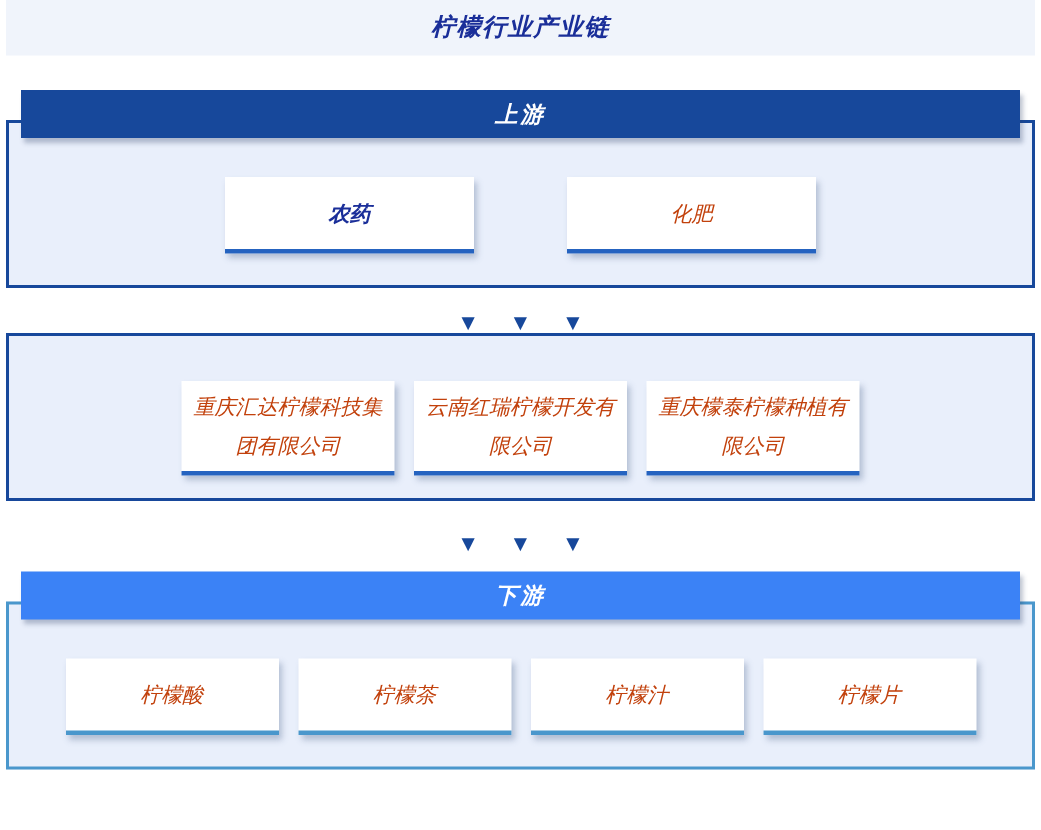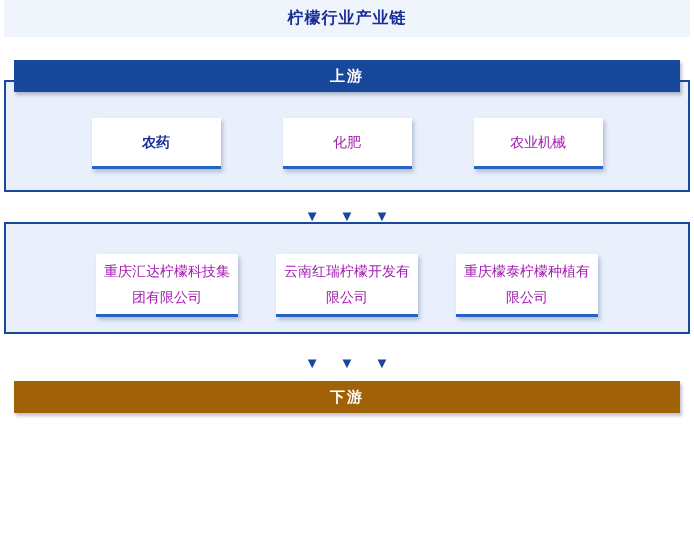--- a/index.html
+++ b/index.html
@@ -1,57 +1,57 @@
 <!DOCTYPE html>
 <html><head>
 <meta charset="utf-8">
 <style>
   html,body{margin:0;padding:0;background:#ffffff;}
   body{font-family:"Liberation Sans","DejaVu Sans",sans-serif;}
-  .page{position:relative;width:694px;height:553px;background:#ffffff;overflow:hidden;box-sizing:border-box;}
+  .page{position:relative;width:694px;height:553px;background:#ffffff;overflow:hidden;box-sizing:border-box;font-style:italic;}
 
   .title-band{
     margin:0 4px;height:37px;background:#f0f4fb;
     display:flex;align-items:center;justify-content:center;
     font-size:16px;font-weight:700;color:#1a2e99;letter-spacing:1px;
   }
 
   .chain-section{margin:0 4px;position:relative;}
   .chain-section.first{margin-top:23px;}
 
   .section-header{
     position:relative;z-index:2;margin:0 10px;height:32px;
     display:flex;align-items:center;justify-content:center;
     color:#ffffff;font-size:15px;font-weight:700;letter-spacing:2px;
     box-shadow:2px 3px 3px rgba(40,60,100,0.30);
   }
   .theme-dark .section-header{background:#17489b;}
-  .theme-light .section-header{background:#a16207;}
+  .theme-light .section-header{background:#3b82f6;}
 
   .section-panel{
     position:relative;z-index:1;margin-top:-12px;height:112px;
     box-sizing:border-box;background:#e9effb;
     display:flex;align-items:center;justify-content:center;
     padding-top:14px;
   }
   .theme-dark .section-panel{border:2px solid #17489b;}
   .theme-light .section-panel{border:2px solid #4a97cc;}
 
   .cards{display:flex;align-items:stretch;justify-content:center;}
   .cards.wide-gap{gap:62px;}
-  .cards.narrow-gap{gap:38px;}
+  .cards.narrow-gap{gap:13px;}
 
   .card{
     box-sizing:border-box;background:#ffffff;
     display:flex;align-items:center;justify-content:center;text-align:center;
-    font-size:14px;color:#a21caf;line-height:26px;
+    font-size:14px;color:#c2410c;line-height:26px;
     padding:4px 8px;cursor:pointer;
     box-shadow:2px 3px 4px rgba(110,130,165,0.45);
   }
-  .theme-dark .card{border-bottom:3px solid #2563c0;width:129px;min-height:51px;}
+  .theme-dark .card{border-bottom:3px solid #2563c0;width:166px;min-height:51px;}
   .theme-dark .cards.narrow-gap .card{width:142px;min-height:56px;}
   .theme-light .card{border-bottom:3px solid #4a97cc;width:142px;min-height:51px;}
   .card.highlight{color:#1a2e99;font-weight:700;}
 
   .arrow-row{
     height:16px;display:flex;align-items:center;justify-content:center;
     gap:20px;margin:16px 0 10px;
   }
   .arrow-row.second{margin:21px 0 10px;}
   .arrow{color:#17489b;font-size:15px;line-height:16px;}
@@ -62,21 +62,20 @@
 <div class="page">
 
   <div class="title-band">柠檬行业产业链</div>
 
   <section class="chain-section theme-dark first">
     <div class="section-header">上游</div>
     <div class="section-panel">
       <div class="cards wide-gap">
           <div class="card highlight">农药</div>
           <div class="card">化肥</div>
-          <div class="card">农业机械</div>
         </div>
     </div>
   </section>
 
   <div class="arrow-row">
       <span class="arrow">▼</span>
       <span class="arrow">▼</span>
       <span class="arrow">▼</span>
     </div>
 
@@ -91,15 +90,23 @@
   </section>
 
   <div class="arrow-row second">
       <span class="arrow">▼</span>
       <span class="arrow">▼</span>
       <span class="arrow">▼</span>
     </div>
 
   <section class="chain-section theme-light">
     <div class="section-header">下游</div>
+    <div class="section-panel">
+      <div class="cards narrow-gap">
+          <div class="card">柠檬酸</div>
+          <div class="card">柠檬茶</div>
+          <div class="card">柠檬汁</div>
+          <div class="card">柠檬片</div>
+        </div>
+    </div>
   </section>
 
 </div>
 
 </body></html>

